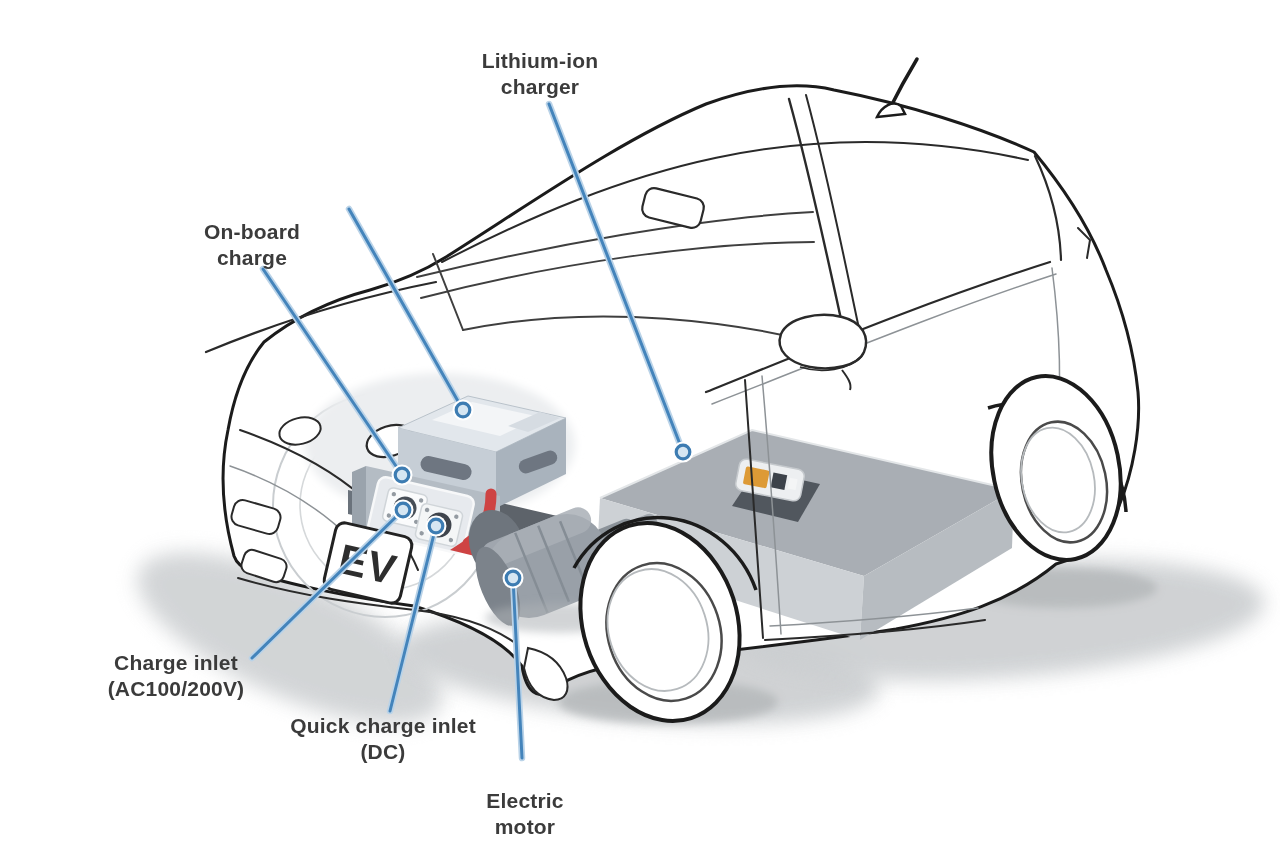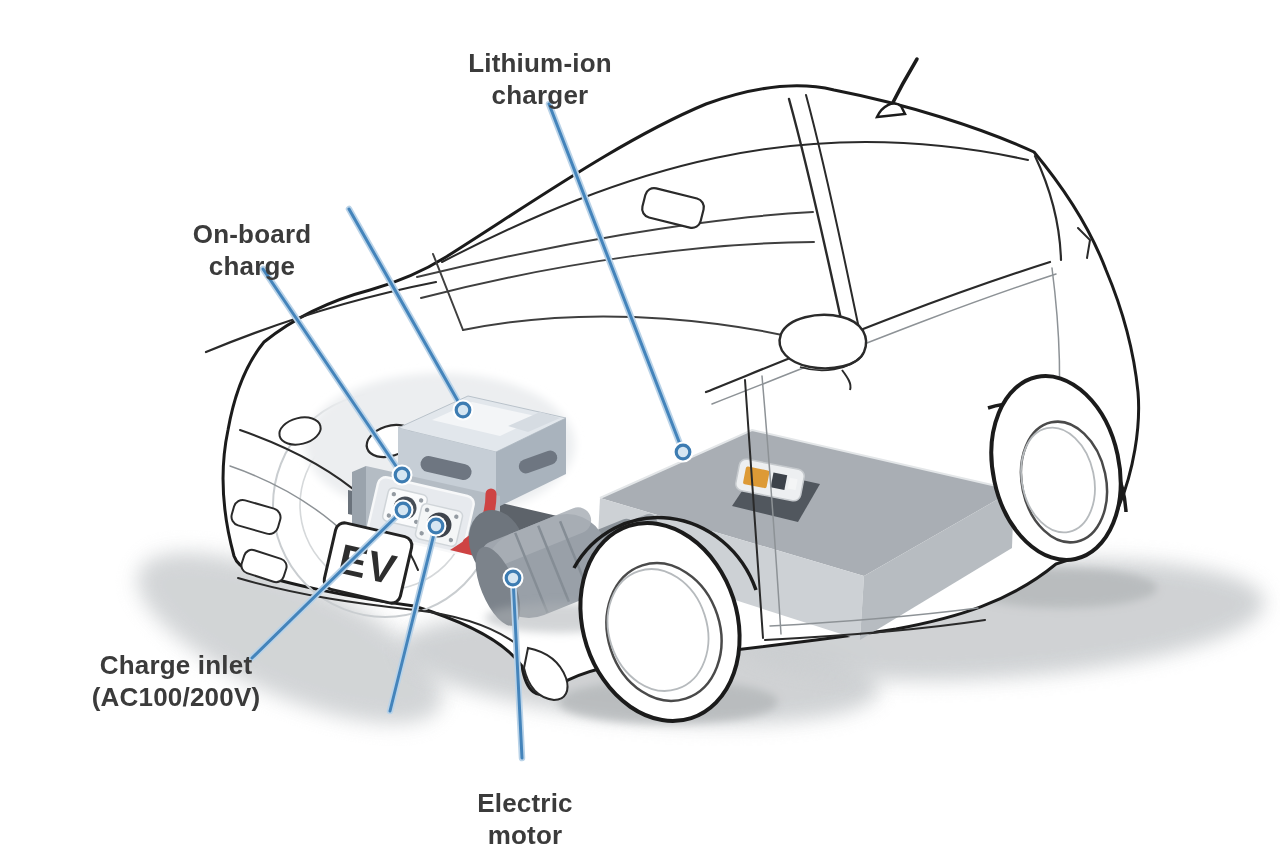--- a/index.html
+++ b/index.html
@@ -3,21 +3,21 @@
 <meta charset="utf-8">
 <style>
   html,body{margin:0;padding:0;background:#ffffff;}
   .stage{
     position:relative;width:1280px;height:850px;background:#ffffff;
     overflow:hidden;font-family:"Liberation Sans",sans-serif;
   }
   .stage svg{position:absolute;left:0;top:0;}
   .lbl{
     position:absolute;transform:translateX(-50%);
-    text-align:center;font-size:26px;font-weight:600;line-height:1.22;
+    text-align:center;font-size:21px;font-weight:600;line-height:1.22;
     color:#3b3b3b;white-space:nowrap;letter-spacing:.2px;
   }
   .lbl div{white-space:nowrap;}
 </style>
 </head>
 <body>
 
 <div class="stage">
 
 <svg width="1280" height="850" viewBox="0 0 1280 850">
@@ -258,18 +258,22 @@
     <div>charger</div>
   </div>
   <div class="lbl" style="left:252px;top:219px">
     <div>On-board</div>
     <div>charge</div>
   </div>
   <div class="lbl" style="left:176px;top:650px">
     <div>Charge inlet</div>
     <div>(AC100/200V)</div>
   </div>
+  <div class="lbl" style="left:383px;top:713px">
+    <div>Quick charge inlet</div>
+    <div>(DC)</div>
+  </div>
   <div class="lbl" style="left:525px;top:788px">
     <div>Electric</div>
     <div>motor</div>
   </div>
 
 </div>
 
 </body></html>

